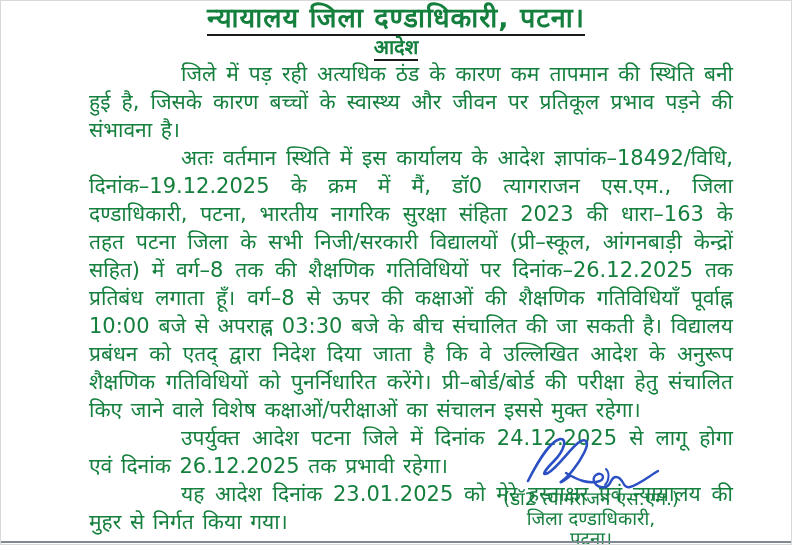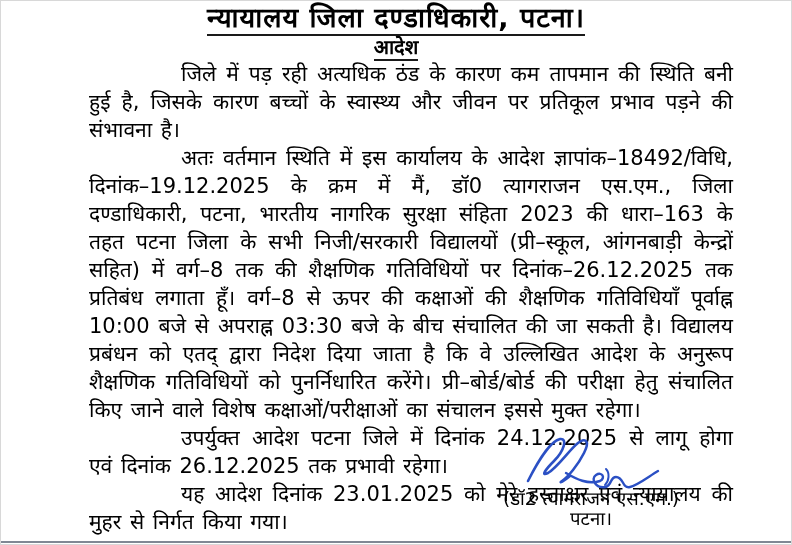--- a/index.html
+++ b/index.html
@@ -9,21 +9,21 @@
     font-family: "DejaVu Sans", "Liberation Sans", sans-serif;
   }
   .page {
     position: relative;
     width: 792px;
     height: 545px;
     background: #ffffff;
     border: 1px solid #d8d8d8;
     box-sizing: border-box;
     overflow: hidden;
-    color: #000000;
+    color: #15803d;
   }
   .doc-header {
     position: absolute;
     top: 0;
     left: 0;
     right: 0;
     text-align: center;
   }
   .doc-title {
     display: inline-block;
@@ -107,18 +107,19 @@
     <p>यह आदेश दिनांक 23.01.2025 को मेरे हस्ताक्षर एवं न्यायालय की मुहर से निर्गत किया गया।</p>
   </div>
 
   <div class="sign-block">
     <svg class="signature-svg" width="170" height="62" viewBox="0 0 170 62">
       <path d="M22,50 C30,34 44,10 54,8 C62,7 58,20 48,30 C40,38 34,46 42,42 C52,36 64,18 72,12 C80,6 84,10 78,22 C72,34 62,46 56,50 C52,53 58,50 64,45" fill="none" stroke-width="2.6" stroke-linecap="round" stroke-linejoin="round" stroke="#2b50c4"></path>
       <path d="M60,42 C70,48 82,54 94,50 C100,47 96,40 90,44 C84,48 90,58 100,56 C106,54 104,46 110,46 C118,46 116,58 124,56 C132,54 142,46 152,40" fill="none" stroke-width="2.4" stroke-linecap="round" stroke-linejoin="round" stroke="#2b50c4"></path>
       <path d="M100,38 C104,42 103,50 99,54" fill="none" stroke-width="2" stroke-linecap="round" stroke="#2b50c4"></path>
     </svg>
     <p class="sign-line">(डॉ2 त्यागराजन एस.एम.)</p>
+    <p class="sign-line">जिला दण्डाधिकारी,</p>
     <p class="sign-line">पटना।</p>
   </div>
 
   <div class="bottom-rule"></div>
 
 </div>
 
 </body></html>

